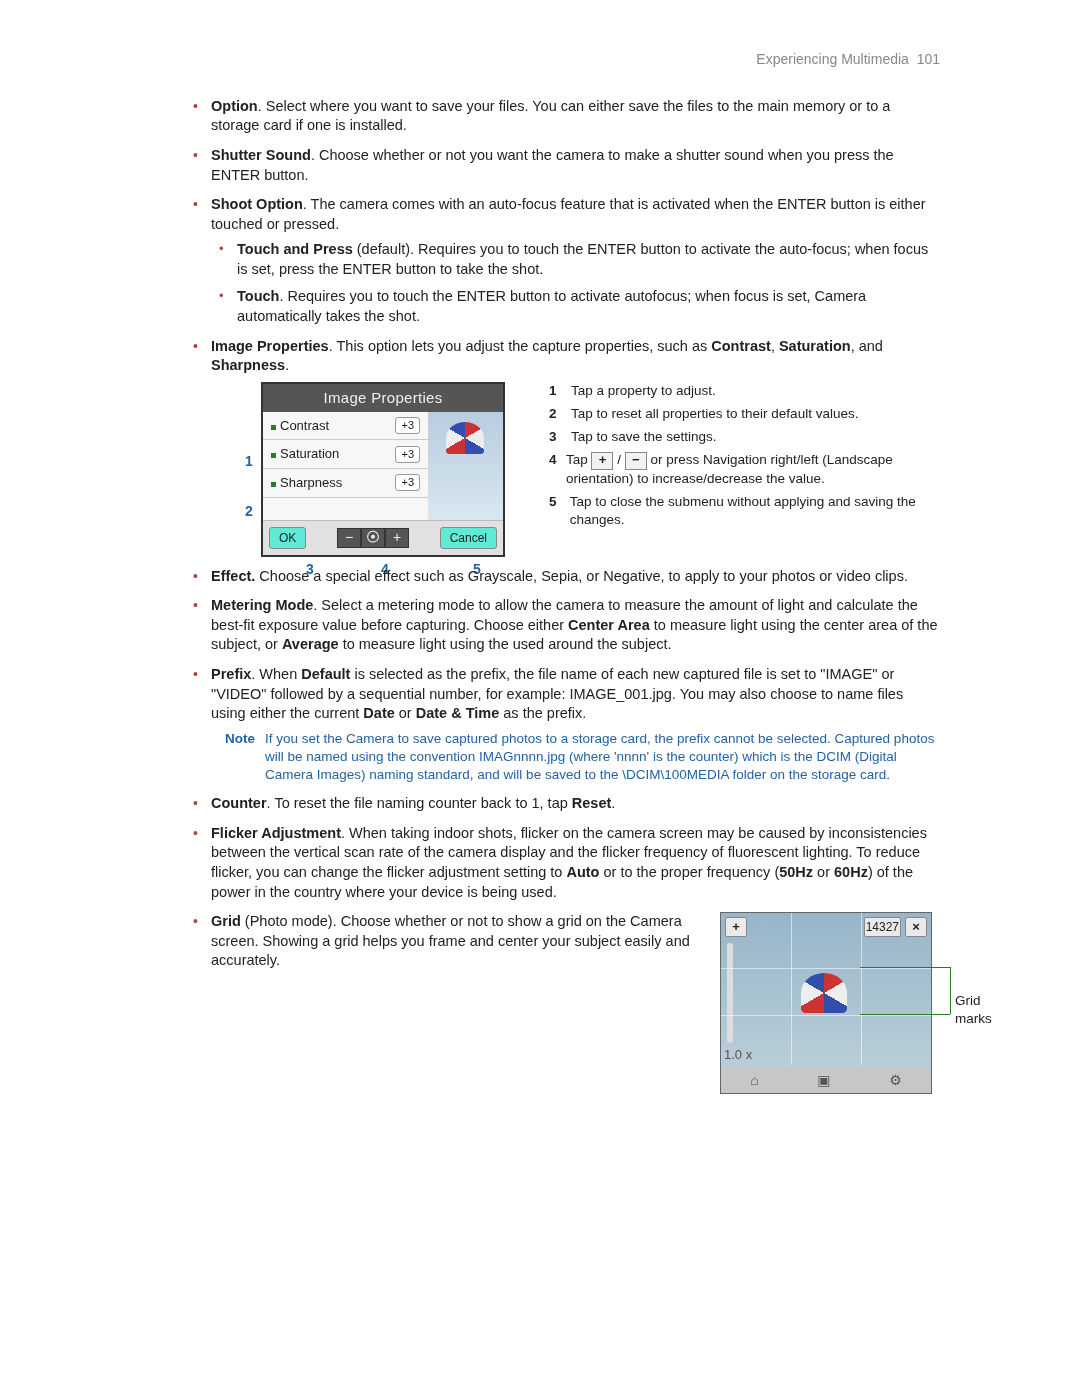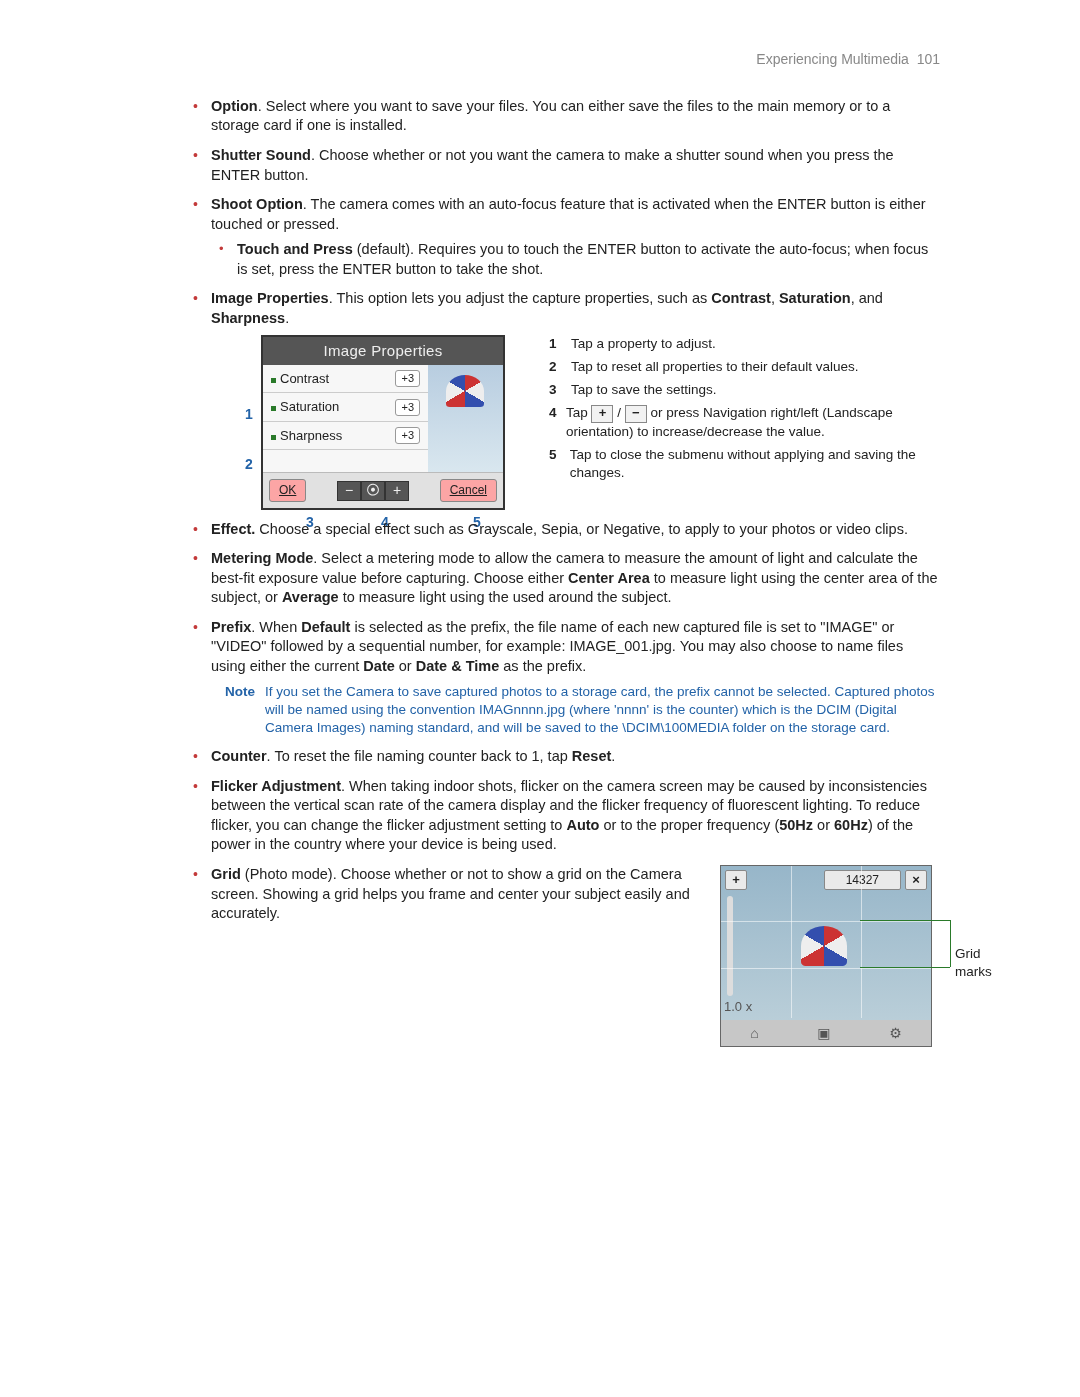--- a/index.html
+++ b/index.html
@@ -65,21 +65,21 @@
   .ip-props { flex:1; background:#f7f7f7; }
   .ip-prop { display:flex; justify-content:space-between; align-items:center; padding:5px 8px; border-bottom:1px solid #ccc; }
   .ip-prop .sq { width:5px; height:5px; background:#2a7a2a; display:inline-block; margin-right:4px; }
   .ip-prop .val { background:#fff; border:1px solid #999; border-radius:3px; padding:0 5px; font-size:11px; }
   .ip-preview { width:75px; background:linear-gradient(#b8cde0,#d9e7ef); position:relative; }
   .ip-chute {
     position:absolute; top:10px; left:18px; width:38px; height:32px; border-radius:50% 50% 10% 10%;
     background: conic-gradient(#c33 0 60deg, #eee 60deg 120deg, #334fae 120deg 180deg, #c33 180deg 240deg, #eee 240deg 300deg, #334fae 300deg 360deg);
   }
   .ip-controls { display:flex; align-items:center; padding:6px; gap:4px; background:#e1e1e1; border-top:1px solid #bbb;}
-  .ip-btn { background:#fca5a5; border:1px solid #888; border-radius:3px; padding:2px 9px; font-size:12px;text-decoration:underline; }
+  .ip-btn { background:#5eead4; border:1px solid #888; border-radius:3px; padding:2px 9px; font-size:12px; }
   .ip-seg { display:flex; gap:0; margin:0 auto; }
   .ip-seg span { width:22px; height:18px; background:#555; color:#eee; display:inline-flex; align-items:center; justify-content:center; font-size:14px; border:1px solid #333; }
   .callout-num { color:#2363a8; font-weight:700; font-size:14px; position:absolute; }
   .cn1 { left:-16px; top:70px; }
   .cn2 { left:-16px; top:120px; }
   .cn3 { left:45px; bottom:-22px; }
   .cn4 { left:120px; bottom:-22px; }
   .cn5 { left:212px; bottom:-22px; }
   .fig-right { flex:1; }
   .num-list { font-size:13.5px; }
@@ -94,21 +94,21 @@
   .note-row .lbl { font-weight:700; }
   .grid-row { display:flex; gap:20px; align-items:flex-start; }
   .grid-text { flex:1; }
   .grid-fig { position:relative; width:220px; }
   .cam-box {
     width:210px; height:180px; border:1px solid #666;
     background:linear-gradient(#97b6c9,#bfd2db); position:relative;
   }
   .cam-topbar { position:absolute; top:4px; left:4px; right:4px; display:flex; justify-content:space-between; }
   .cam-sq { width:20px; height:18px; background:#eaeaea; border:1px solid #888; border-radius:2px; display:flex; align-items:center; justify-content:center; font-size:13px; font-weight:700; }
-  .cam-count { background:#eaeaea; border:1px solid #888; border-radius:2px; padding:0 21px; font-size:12px; display:flex; align-items:center; }
+  .cam-count { background:#eaeaea; border:1px solid #888; border-radius:2px; padding:0 1px; font-size:12px; display:flex; align-items:center; }
   .cam-slider { position:absolute; left:6px; top:30px; width:6px; height:100px; background:#ddd; border-radius:3px; }
   .cam-zoom   { position:absolute; left:3px; bottom:30px; font-size:13px; color:#555; }
   .cam-chute {
     position:absolute; top:60px; left:80px; width:46px; height:40px; border-radius:50% 50% 10% 10%;
     background: conic-gradient(#c33 0 60deg, #eee 60deg 120deg, #334fae 120deg 180deg, #c33 180deg 240deg, #eee 240deg 300deg, #334fae 300deg 360deg);
   }
   .cam-gridv { position:absolute; top:0; bottom:28px; width:1px; background:rgba(255,255,255,0.55); }
   .cam-gridh { position:absolute; left:0; right:0; height:1px; background:rgba(255,255,255,0.55); }
   .cam-bot { position:absolute; bottom:0; left:0; right:0; height:26px; background:#c7c7c7; display:flex; justify-content:space-around; align-items:center; }
   .cam-bot span { font-size:14px; color:#555; }
@@ -133,20 +133,23 @@
 
   <li>
     <b>Shutter Sound</b><span>. Choose whether or not you want the camera to make a shutter sound when you press the ENTER button.</span>
   </li>
 
   <li>
     <b>Shoot Option</b><span>. The camera comes with an auto-focus feature that is activated when the ENTER button is either touched or pressed.</span>
     <ul class="sub">
       <li>
         <b>Touch and Press</b><span> (default). </span><span>Requires you to touch the ENTER button to activate the auto-focus; when focus is set, press the ENTER button to take the shot.</span>
+      </li>
+      <li>
+        <b>Touch</b><span>. Requires you to touch the ENTER button to activate autofocus; when focus is set, Camera automatically takes the shot.</span>
       </li>
     </ul>
   </li>
 
   <li>
     <b>Image Properties</b><span>. This option lets you adjust the capture properties, such as </span><b>Contrast</b><span>, </span><b>Saturation</b><span>, and </span><b>Sharpness</b><span>.</span>
 
     <div class="fig-row">
       <div class="fig-left">
         <span class="callout-num cn1">1</span>

